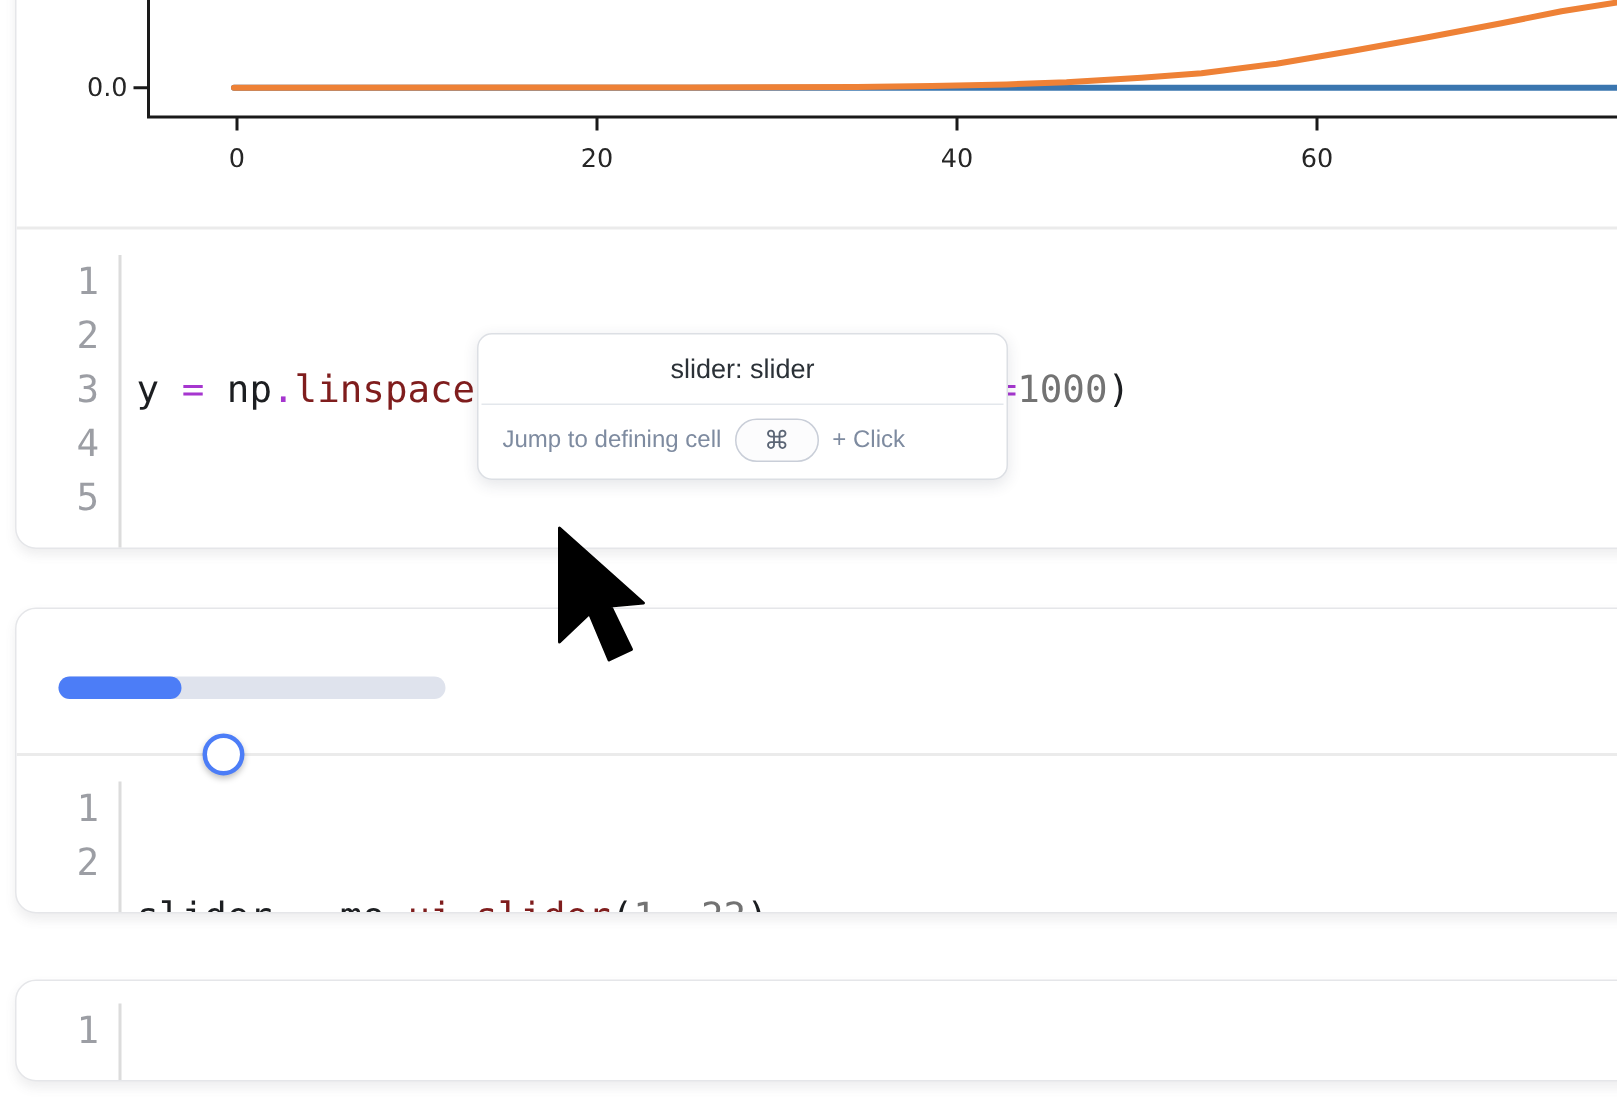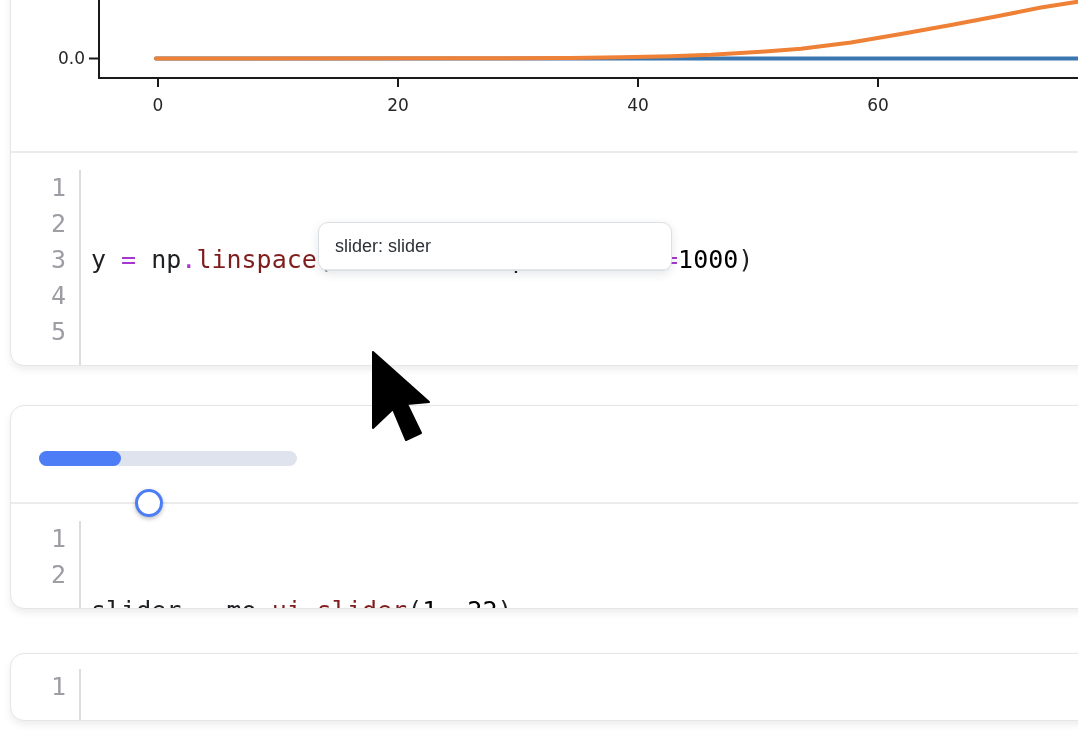--- a/index.html
+++ b/index.html
@@ -24,33 +24,33 @@
   .gutter { width:70px; flex:0 0 70px; border-right:2px solid #dcdcdc;
             text-align:right; padding-right:13px;
             color:#9c9ea4; font-family:"DejaVu Sans Mono", monospace;
             font-size:25px; line-height:36px; }
   .code-lines { padding-left:10px; font-family:"DejaVu Sans Mono", monospace;
                 font-size:25px; line-height:36px; white-space:pre; color:#1c1e21; }
   .code-line { height:36px; }
   .tk-v { color:#1c1e21; }
   .tk-o { color:#a636cf; }
   .tk-f { color:#7f1d1d; }
-  .tk-n { color:#000000; }
+  .tk-n { color:#737373; }
 
   
   .plot-output { position:relative; height:172px; }
   .plot-output svg { position:absolute; left:0; top:0; }
 
   
   .tooltip {
     position:absolute; left:318px; top:222px; width:354px;
     background:#fff; border:1px solid #dcdfe4; border-radius:10px;
     box-shadow:0 3px 10px rgba(40,50,70,0.12); z-index:30;
   }
-  .tooltip-title { font-size:18px; color:#2b3137; padding:13px 16px 12px 16px; }
+  .tooltip-title { font-size:18px; color:#2b3137; padding:13px 16px 12px 16px;text-align:center; }
   .tooltip-divider { height:1px; background:#e3e7ec; margin:0 2px; }
   .tooltip-action { display:flex; align-items:center; gap:9px;
                     padding:9px 14px 11px 16px; font-size:16px; color:#7e8ba0; }
   .kbd-pill { display:inline-flex; align-items:center; justify-content:center;
               min-width:56px; height:29px; border:1.5px solid #c9ced8;
               border-radius:15px; background:#fcfcfd; color:#5b6575;
               font-size:17px; }
 
   
   .cursor { position:absolute; left:371px; top:350px; z-index:40; }
@@ -110,20 +110,25 @@
       
       
       
     </div>
   </div>
 </div>
 
 <div class="tooltip">
   <div class="tooltip-title">slider: slider</div>
   <div class="tooltip-divider"></div>
+  <div class="tooltip-action">
+    <span>Jump to defining cell</span>
+    <span class="kbd-pill">⌘</span>
+    <span>+ Click</span>
+  </div>
 </div>
 
 <svg class="cursor" width="64" height="96" viewBox="0 0 64 96">
   <polygon points="2,2 2,78 22,59 35,90 50,83 36,54 58,52" fill="#000" stroke="#000" stroke-width="2" stroke-linejoin="round"></polygon>
 </svg>
 
 <div class="cell" id="cell-slider">
   <div class="slider-zone">
     <div class="slider-track">
       <div class="slider-fill"></div>

